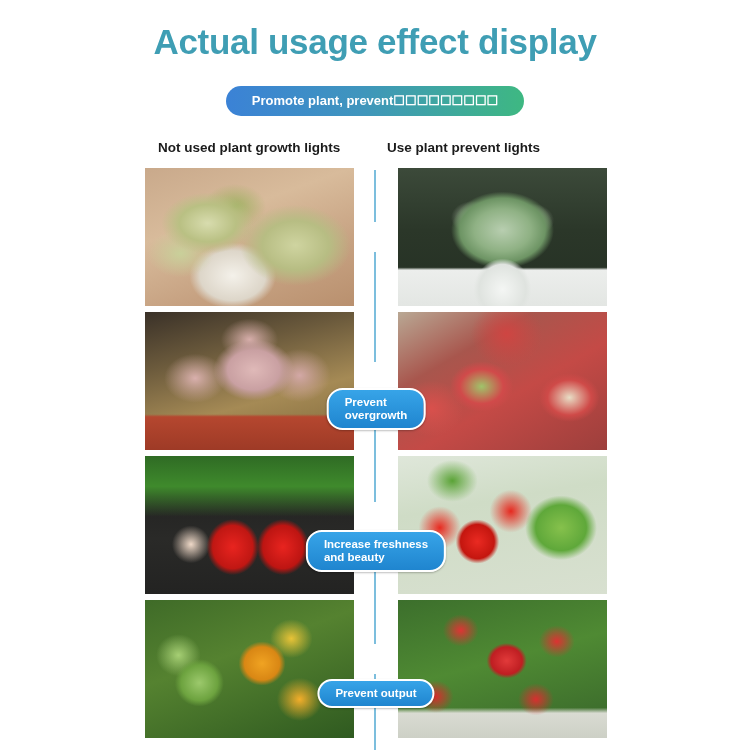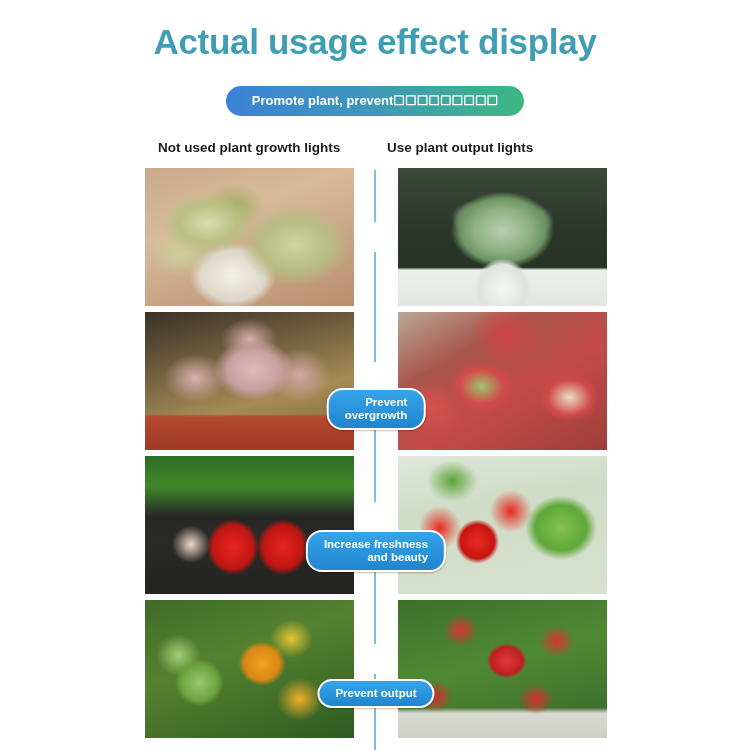--- a/index.html
+++ b/index.html
@@ -121,21 +121,21 @@
     position: absolute;
     left: 50%;
     transform: translateX(-50%);
     background: linear-gradient(180deg, #37a4e8 0%, #1f85cf 100%);
     border: 2px solid #ffffff;
     border-radius: 16px;
     color: #ffffff;
     font-size: 11.5px;
     font-weight: bold;
     line-height: 1.15;
-    text-align: right;
+    text-align: left;
     padding: 6px 16px;
     white-space: pre-line;
     box-shadow: 0 1px 2px rgba(0,0,0,0.25);
     z-index: 5;
   }
   .center-label.r1 { top: 220px; }
   .center-label.r2 { top: 362px; }
   .center-label.r3 { top: 511px; }
 
   
@@ -229,21 +229,21 @@
 <div class="page">
 
   <div class="page-title">Actual usage effect display</div>
 
   <div class="promo-badge-wrap">
     <span class="promo-badge">Promote plant, prevent☐☐☐☐☐☐☐☐☐</span>
   </div>
 
   <div class="col-headings">
     <div class="col-heading left">Not used plant growth lights</div>
-    <div class="col-heading right">Use plant output lights</div>
+    <div class="col-heading right">Use plant prevent lights</div>
   </div>
 
   <div class="compare-grid">
 
     <div class="divider seg1"></div>
     <div class="divider seg2"></div>
     <div class="divider seg3"></div>
     <div class="divider seg4"></div>
     <div class="divider seg5"></div>
 

